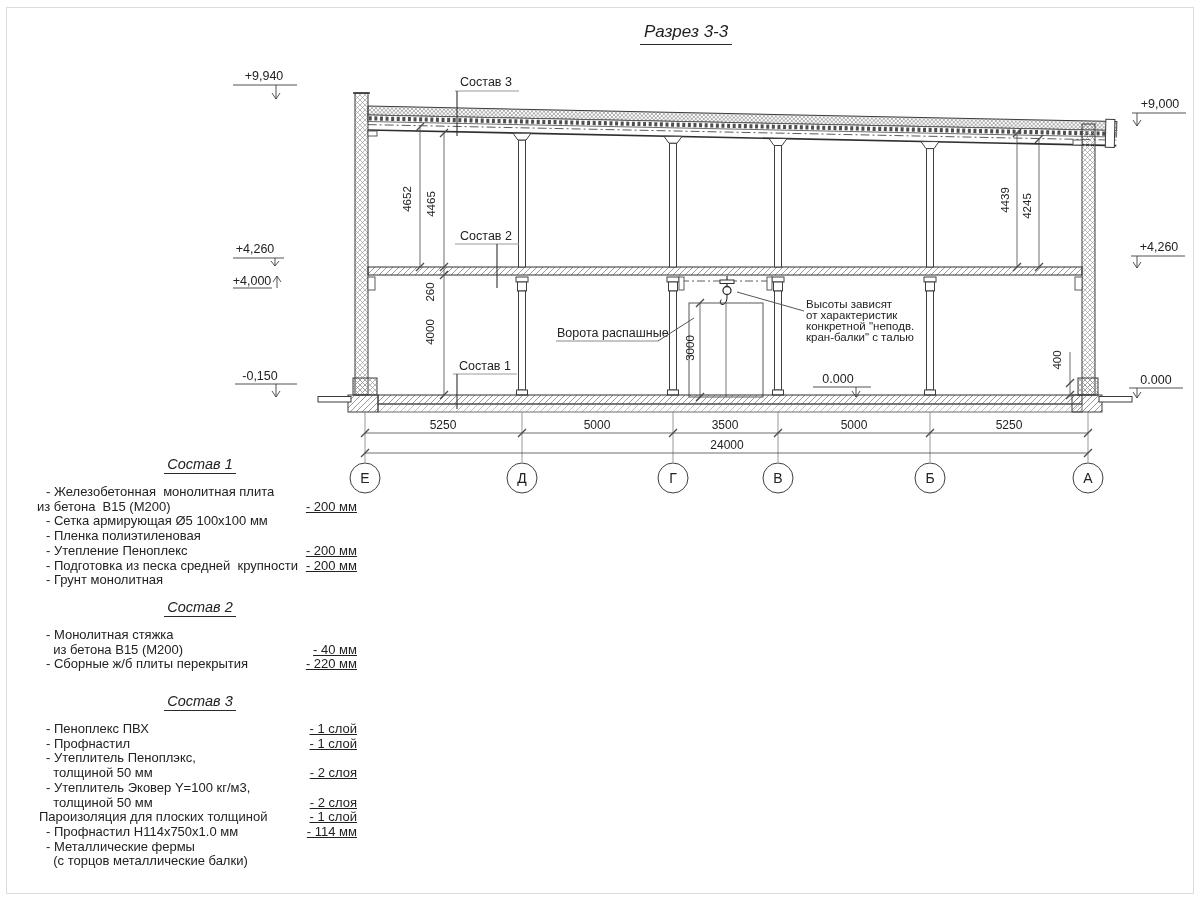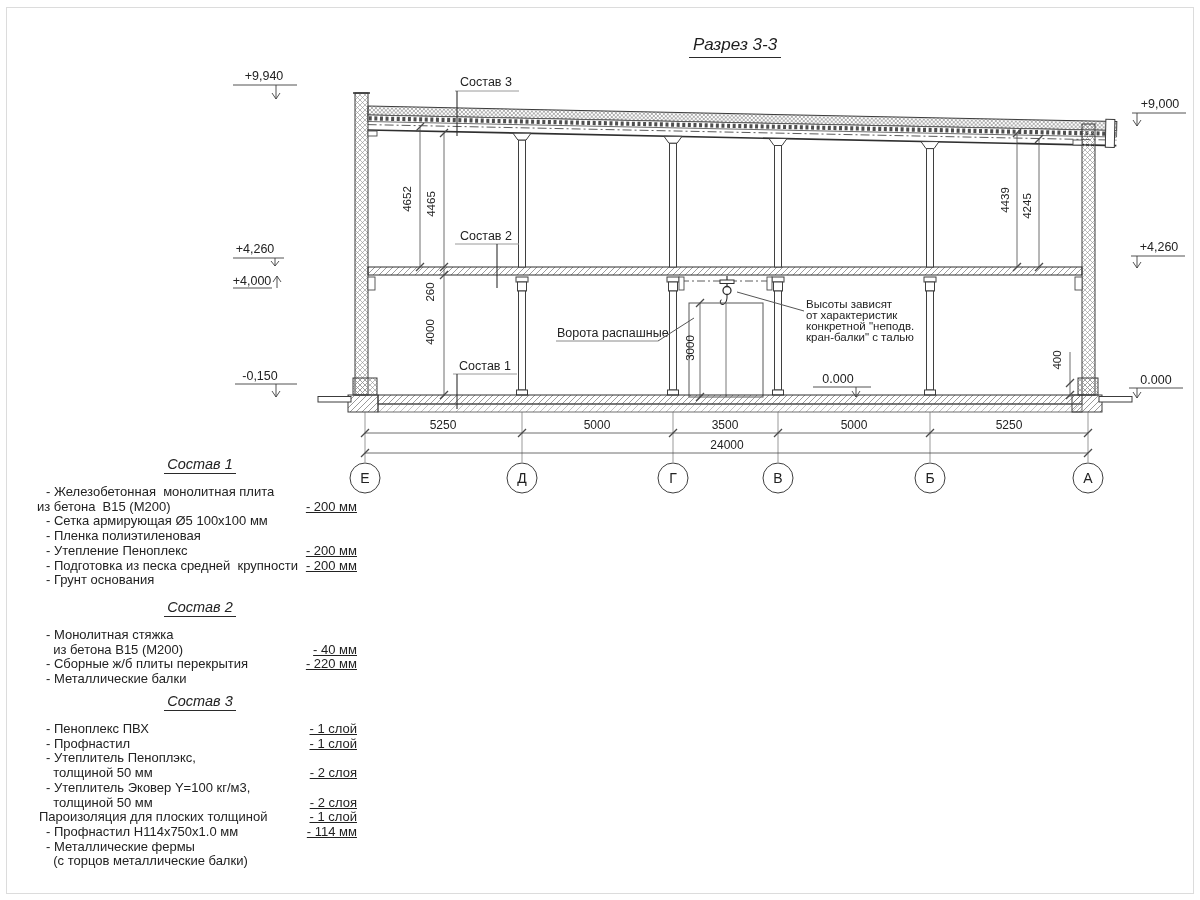--- a/index.html
+++ b/index.html
@@ -1,18 +1,18 @@
 <!DOCTYPE html>
 <html><head>
 <meta charset="utf-8">
 <style>
   html,body{margin:0;padding:0;background:#fff;}
   body{width:1200px;height:900px;position:relative;font-family:"Liberation Sans",sans-serif;color:#222;overflow:hidden;}
   .frame{position:absolute;left:6px;top:7px;right:6px;bottom:6px;border:1px solid #dcdcdc;}
-  .title{position:absolute;left:640px;top:35px;width:190px;text-align:center;font-style:italic;font-size:17px;color:#1d1d1d;}
+  .title{position:absolute;left:640px;top:22px;width:190px;font-style:italic;font-size:17px;color:#1d1d1d;}
   .title span{display:inline-block;border-bottom:1.3px solid #2a2a2a;padding:0 4px 2px 4px;}
   svg{position:absolute;left:0;top:0;}
   .comp{position:absolute;left:35px;width:330px;font-size:13px;}
   .comp .hd{text-align:center;font-style:italic;font-size:14.5px;line-height:16px;margin-bottom:11px;}
   .comp .hd span{display:inline-block;border-bottom:1.2px solid #2a2a2a;padding:0 3px 1px 3px;}
   .comp .row{display:flex;justify-content:space-between;line-height:14.7px;padding-left:11px;padding-right:8px;}
   .comp .row .t{white-space:pre;text-align:center;}
   .comp .row .v{white-space:pre;text-align:right;text-decoration:underline;}
   text{fill:#222;font-family:"Liberation Sans",sans-serif;}
 </style>
@@ -297,42 +297,38 @@
     </div>
   <div class="row">
       <span class="t">- Утепление Пеноплекс</span>
       <span class="v">- 200 мм</span>
     </div>
   <div class="row">
       <span class="t">- Подготовка из песка средней  крупности</span>
       <span class="v">- 200 мм</span>
     </div>
   <div class="row">
-      <span class="t">- Грунт основания</span>
+      <span class="t">- Грунт монолитная</span>
       <span class="v"></span>
     </div>
 </div>
 
 <div class="comp" style="top:599px">
   <div class="hd"><span>Состав 2</span></div>
   <div class="row">
       <span class="t">- Монолитная стяжка</span>
       <span class="v"></span>
     </div>
   <div class="row">
       <span class="t">  из бетона В15 (М200)</span>
       <span class="v">- 40 мм</span>
     </div>
   <div class="row">
       <span class="t">- Сборные ж/б плиты перекрытия</span>
       <span class="v">- 220 мм</span>
-    </div>
-  <div class="row">
-      <span class="t">- Металлические балки</span>
-      <span class="v"></span>
     </div>
 </div>
 
 <div class="comp" style="top:693px">
   <div class="hd"><span>Состав 3</span></div>
   <div class="row">
       <span class="t">- Пеноплекс ПВХ</span>
       <span class="v">- 1 слой</span>
     </div>
   <div class="row">

